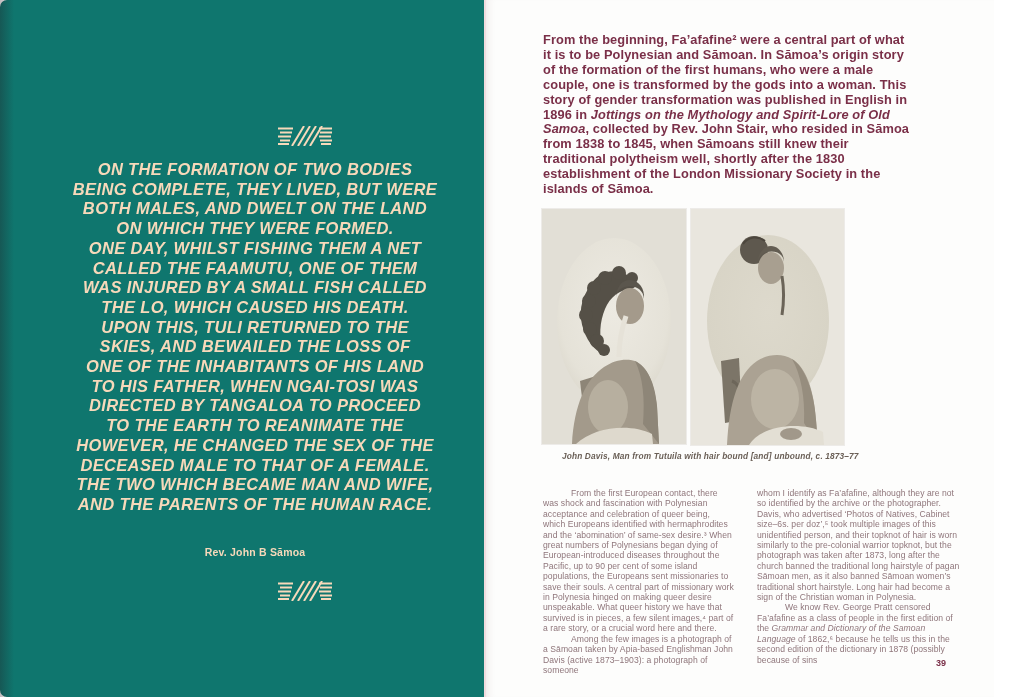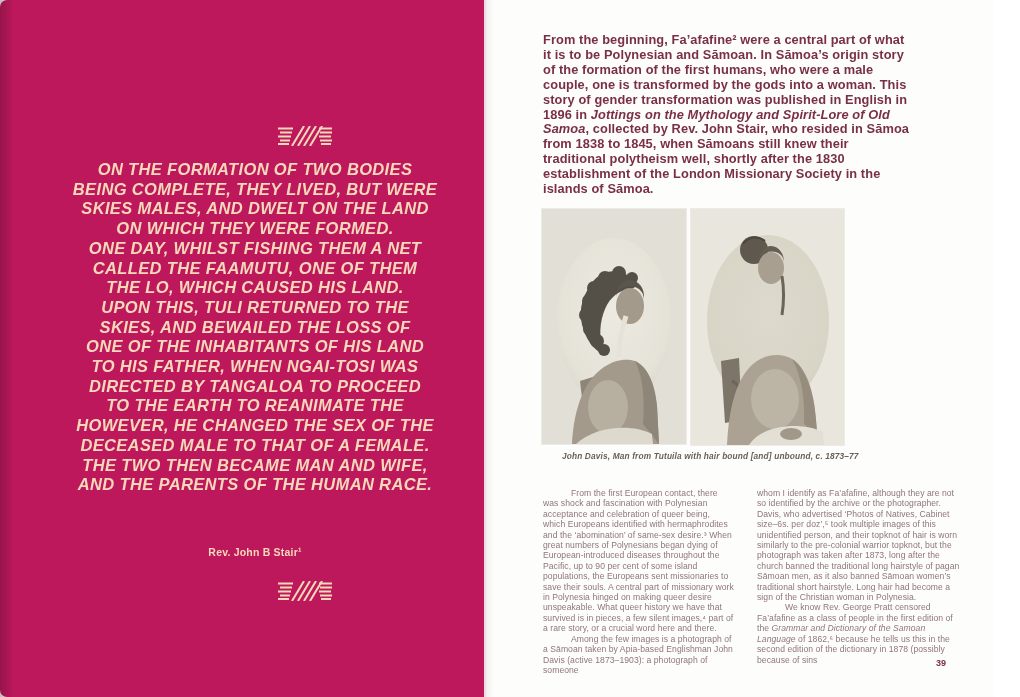--- a/index.html
+++ b/index.html
@@ -3,21 +3,21 @@
 <meta charset="utf-8">
 <style>
   html,body { margin:0; padding:0; background:#ffffff; }
   .spread {
     position:relative; width:1020px; height:697px; overflow:hidden;
     font-family:"Liberation Sans", sans-serif; background:#ffffff;
   }
   
   .page-left {
     position:absolute; left:0; top:0; width:610px; height:697px;
-    background:#be185d;
+    background:#0f766e;
     border-radius:7px;
   }
   .page-left .edge-shade {
     position:absolute; left:0; top:0; width:14px; height:697px;
     background:linear-gradient(90deg, rgba(40,10,20,.28), rgba(40,10,20,0));
   }
   .hatch { position:absolute; left:50%; transform:translateX(-50%); }
   .hatch-top { top:126px; }
   .hatch-bottom { top:581px; }
   .quote {
@@ -88,38 +88,39 @@
           <line x1="41" y1="10.5" x2="53" y2="10.5"></line>
           <line x1="42" y1="14.5" x2="54" y2="14.5"></line>
           <line x1="43" y1="18" x2="53" y2="18"></line>
         </g>
       </svg>
     </div>
 
     <div class="quote">
       <div class="qline">ON THE FORMATION OF TWO BODIES</div>
       <div class="qline">BEING COMPLETE, THEY LIVED, BUT WERE</div>
-      <div class="qline">SKIES MALES, AND DWELT ON THE LAND</div>
+      <div class="qline">BOTH MALES, AND DWELT ON THE LAND</div>
       <div class="qline">ON WHICH THEY WERE FORMED.</div>
       <div class="qline">ONE DAY, WHILST FISHING THEM A NET</div>
       <div class="qline">CALLED THE FAAMUTU, ONE OF THEM</div>
-      <div class="qline">THE LO, WHICH CAUSED HIS LAND.</div>
+      <div class="qline">WAS INJURED BY A SMALL FISH CALLED</div>
+      <div class="qline">THE LO, WHICH CAUSED HIS DEATH.</div>
       <div class="qline">UPON THIS, TULI RETURNED TO THE</div>
       <div class="qline">SKIES, AND BEWAILED THE LOSS OF</div>
       <div class="qline">ONE OF THE INHABITANTS OF HIS LAND</div>
       <div class="qline">TO HIS FATHER, WHEN NGAI-TOSI WAS</div>
       <div class="qline">DIRECTED BY TANGALOA TO PROCEED</div>
       <div class="qline">TO THE EARTH TO REANIMATE THE</div>
       <div class="qline">HOWEVER, HE CHANGED THE SEX OF THE</div>
       <div class="qline">DECEASED MALE TO THAT OF A FEMALE.</div>
-      <div class="qline">THE TWO THEN BECAME MAN AND WIFE,</div>
+      <div class="qline">THE TWO WHICH BECAME MAN AND WIFE,</div>
       <div class="qline">AND THE PARENTS OF THE HUMAN RACE.</div>
     </div>
 
-    <div class="attribution">Rev. John B Stair¹</div>
+    <div class="attribution">Rev. John B Sāmoa</div>
 
     <div class="hatch hatch-bottom">
       <svg width="54" height="20" viewBox="0 0 54 20">
         <g stroke="#F7D9BA" stroke-width="2" fill="none">
           <line x1="0" y1="2.5" x2="15" y2="2.5"></line>
           <line x1="2" y1="6.5" x2="14" y2="6.5"></line>
           <line x1="0" y1="10.5" x2="13" y2="10.5"></line>
           <line x1="2" y1="14.5" x2="12" y2="14.5"></line>
           <line x1="0" y1="18" x2="11" y2="18"></line>
           <line x1="14" y1="20" x2="26" y2="0"></line>

